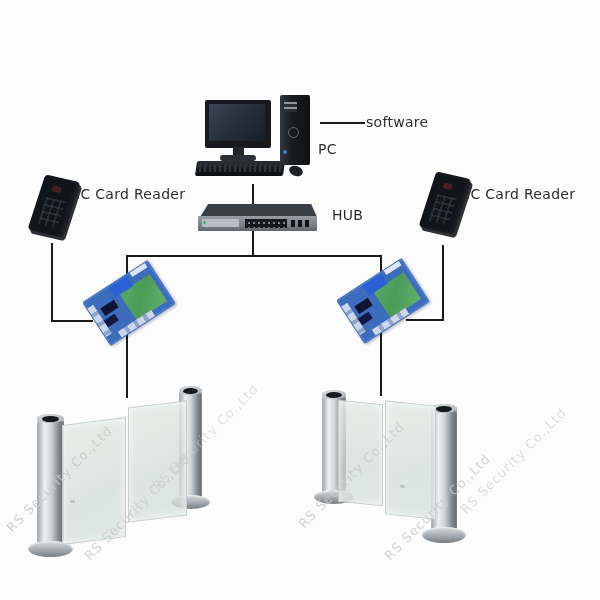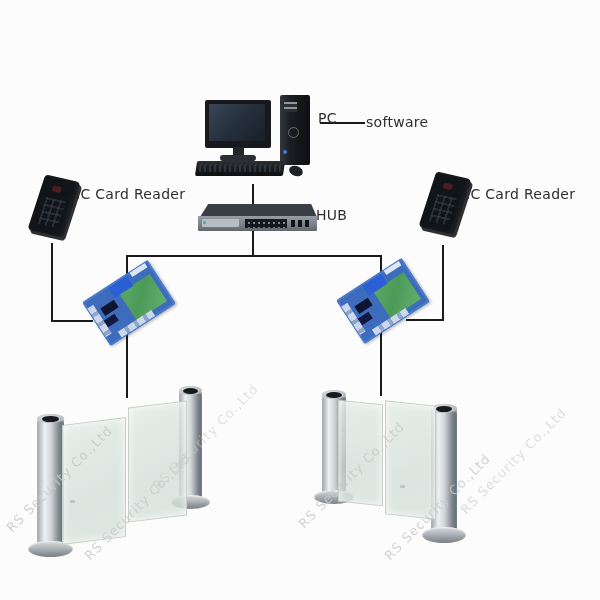--- a/index.html
+++ b/index.html
@@ -121,31 +121,31 @@
     <div class="bays"></div>
     <div class="badge"></div>
     <div class="powerdot"></div>
   </div>
   <div class="abs keyboard">
     <div class="keys"></div>
   </div>
   <div class="abs mouse"></div>
 
   <div class="lbl" style="left:366px;top:114px;">software</div>
-  <div class="lbl" style="left:318px;top:110px;">PC</div>
+  <div class="lbl" style="left:318px;top:141px;">PC</div>
 
   <div class="abs hub-top"></div>
   <div class="abs hub-front">
     <div class="hub-label-strip">
       <div class="hub-led"></div>
     </div>
     <div class="hub-ports"></div>
     <div class="hub-uplink"></div>
   </div>
-  <div class="lbl" style="left:316px;top:207px;text-align:center;">HUB</div>
+  <div class="lbl" style="left:332px;top:207px;text-align:center;">HUB</div>
 
   <div class="abs reader reader-left">
     <div class="led"></div>
     <div class="pad"></div>
   </div>
   <div class="lbl" style="left:76px;top:186px;">IC Card Reader</div>
 
   <div class="abs reader reader-right">
     <div class="led"></div>
     <div class="pad"></div>

